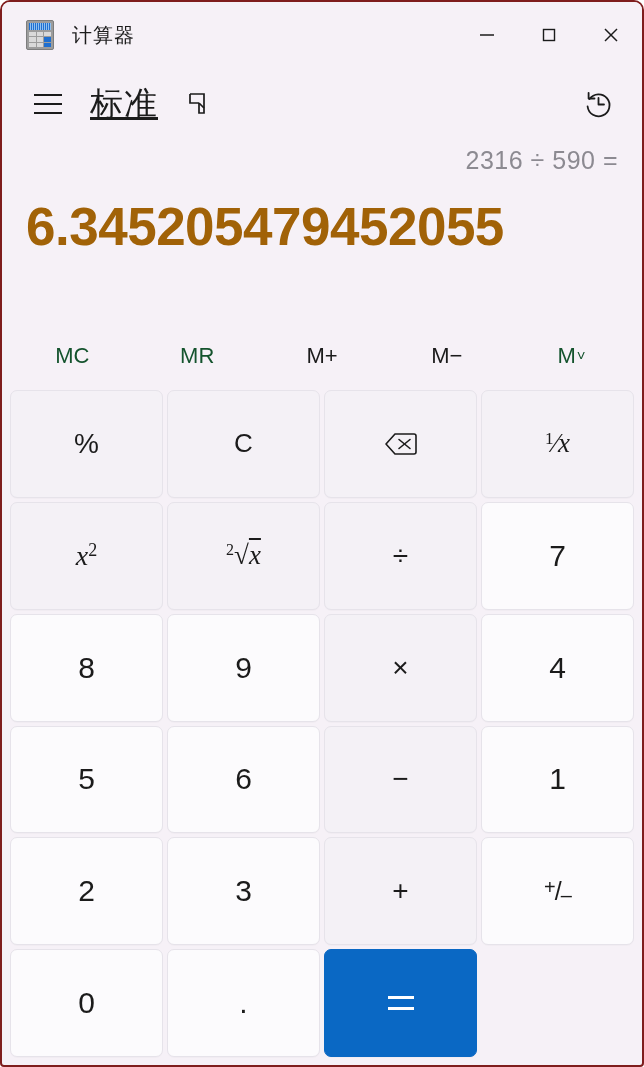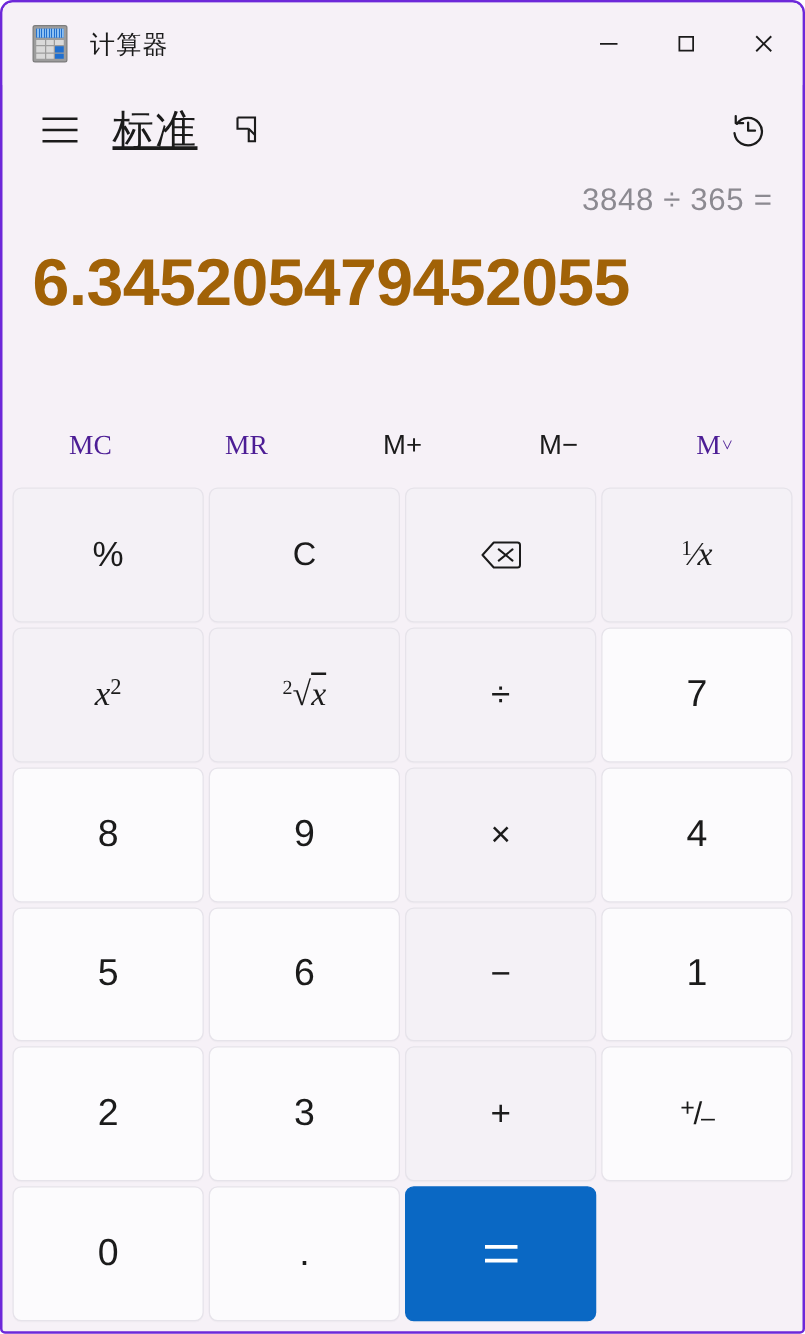--- a/index.html
+++ b/index.html
@@ -16,21 +16,21 @@
   }
 
   #app-window {
     position: absolute;
     left: 0;
     top: 0;
     width: 644px;
     height: 1067px;
     box-sizing: border-box;
     background: #f6f1f7;
-    border: 2px solid #6d28d9;
+    border: 2px solid #7f1d1d;
     border-radius: 10px 10px 4px 4px;
     overflow: hidden;
     display: flex;
     flex-direction: column;
   }
 
   
   .titlebar {
     height: 66px;
     flex: 0 0 66px;
@@ -184,21 +184,21 @@
   .mem-btn {
     flex: 1 1 0;
     text-align: center;
     font-size: 22px;
     color: #1b1b1b;
     line-height: 44px;
     height: 44px;
     cursor: default;
     white-space: nowrap;
   }
-  .mem-btn.disabled { color: #4c1d95; font-family: Liberation Serif, serif; }
+  .mem-btn.disabled { color: #14532d; }
   .mem-btn .chev { font-size: 15px; margin-left: 1px; vertical-align: 2px; }
 
   
   .keypad {
     flex: 1 1 auto;
     display: grid;
     grid-template-columns: repeat(4, 1fr);
     grid-template-rows: repeat(6, 1fr);
     gap: 4px;
     padding: 6px 8px 8px 8px;
@@ -313,21 +313,21 @@
     <div class="history-btn">
       <svg width="34" height="34" viewBox="0 0 34 34">
         <path d="M8.5 12 A11 11 0 1 1 6.6 19.5" fill="none" stroke="#1b1b1b" stroke-width="1.8" stroke-linecap="round"></path>
         <polyline points="13.5,11.5 7.6,11.5 7.6,5.8" fill="none" stroke="#1b1b1b" stroke-width="1.8" stroke-linecap="round" stroke-linejoin="round"></polyline>
         <polyline points="17.5,11 17.5,17.5 23,17.5" fill="none" stroke="#1b1b1b" stroke-width="1.8" stroke-linecap="round" stroke-linejoin="round"></polyline>
       </svg>
     </div>
   </div>
 
   <div class="display">
-    <div class="expression">3848 ÷ 365 =</div>
+    <div class="expression">2316 ÷ 590 =</div>
     <div class="result">6.345205479452055</div>
   </div>
 
   <div class="memory-row">
     <div class="mem-btn disabled"><span>MC</span></div>
     <div class="mem-btn disabled"><span>MR</span></div>
     <div class="mem-btn"><span>M+</span></div>
     <div class="mem-btn"><span>M−</span></div>
     <div class="mem-btn disabled"><span>M</span><span class="chev">˅</span></div>
   </div>

